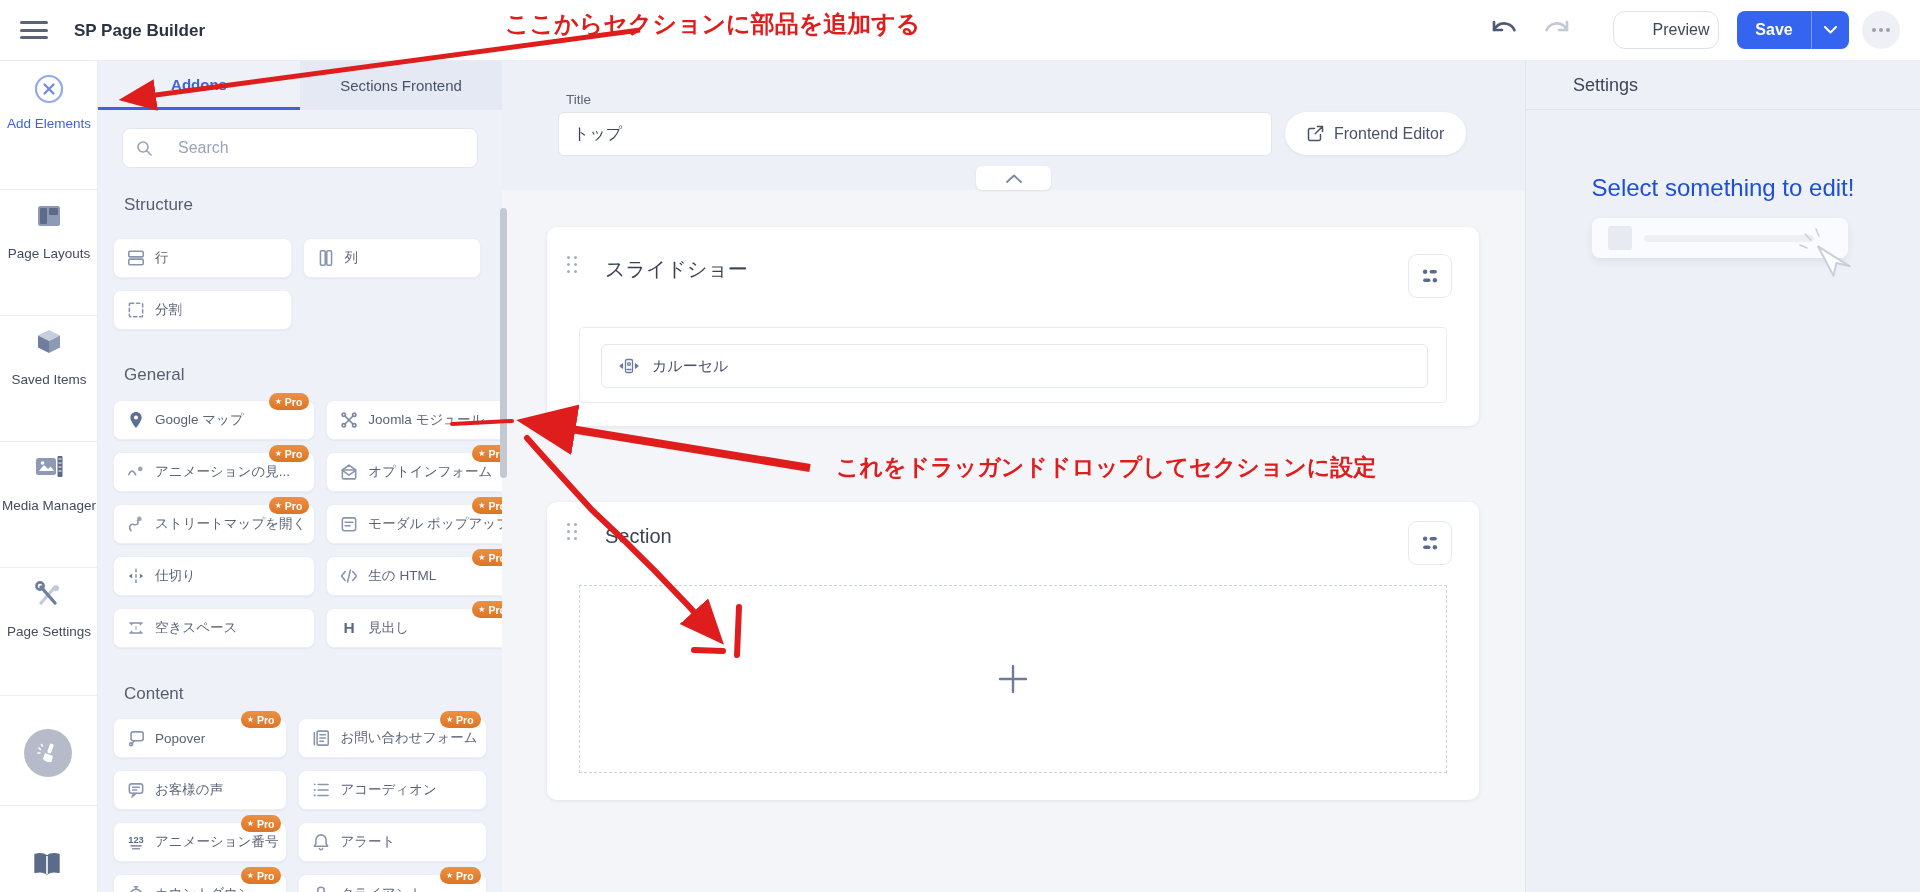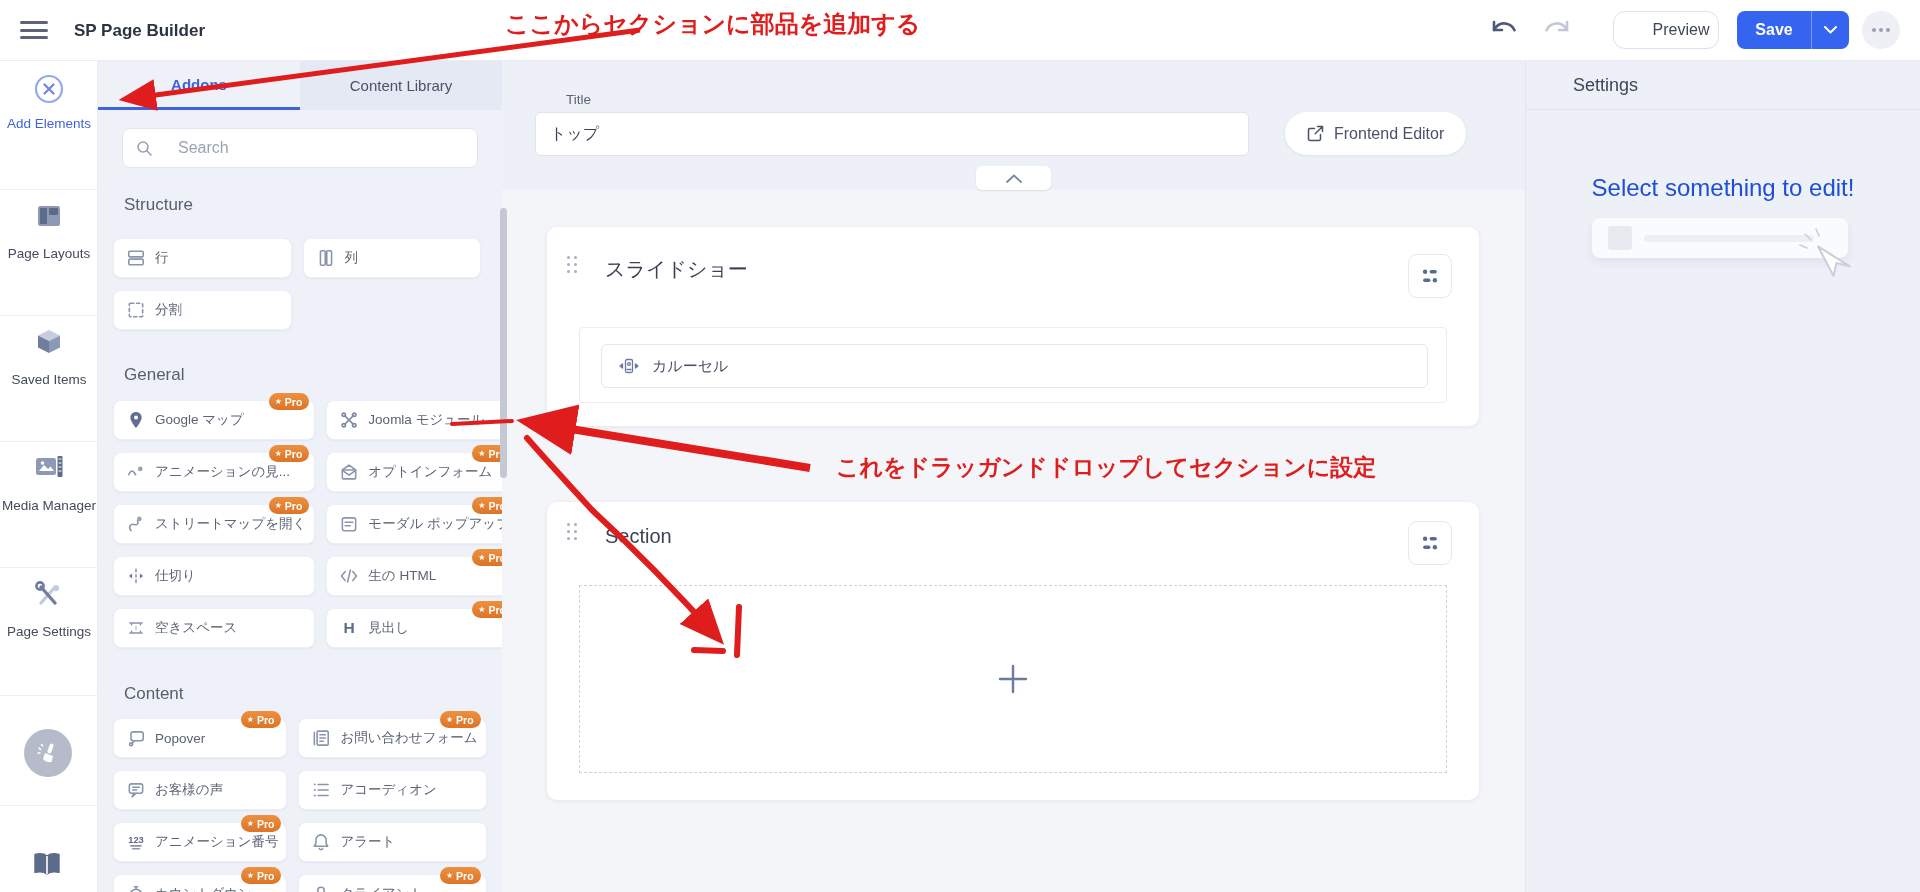--- a/index.html
+++ b/index.html
@@ -49,21 +49,21 @@
   .addon-ico svg{stroke:#8a94ad;fill:none;stroke-width:1.4;stroke-linecap:round;stroke-linejoin:round;}
   .addon-lbl{font-size:13.5px;color:#5b6375;white-space:nowrap;overflow:hidden;}
   .pro{position:absolute;top:-8px;right:5px;height:17px;padding:0 7px 0 6px;border-radius:9px;background:linear-gradient(180deg,#ec9140,#dd7426);color:#fff;font-size:10.5px;font-weight:bold;display:flex;align-items:center;gap:3px;}
   .pro b{font-size:8px;font-weight:normal;}
   #scroll-thumb{position:absolute;left:500px;top:208px;width:7px;height:270px;background:#c3c8d3;border-radius:4px;z-index:6;cursor:pointer;}
 
   
   #canvas{position:absolute;left:502px;top:61px;width:1023px;height:831px;background:#f4f5f8;}
   #canvas-top{position:absolute;left:0;top:0;width:1023px;height:129px;background:#edf0f7;}
   #title-label{position:absolute;left:64px;top:31px;font-size:13.5px;color:#5c6575;}
-  #title-input{position:absolute;left:33px;top:51px;width:714px;height:44px;background:#fff;border:1px solid #e0e4ef;border-radius:6px;font-size:16px;color:#3c4454;padding:0 14px;outline:none;}
+  #title-input{position:absolute;left:56px;top:51px;width:714px;height:44px;background:#fff;border:1px solid #e0e4ef;border-radius:6px;font-size:16px;color:#3c4454;padding:0 14px;outline:none;}
   #fe-btn{position:absolute;left:783px;top:51px;height:43px;padding:0 22px;border-radius:22px;background:#fff;box-shadow:0 1px 3px rgba(25,39,72,.08);display:flex;align-items:center;gap:10px;font-size:16px;color:#4a5268;border:none;cursor:pointer;}
   #collapse-btn{position:absolute;left:474px;top:105px;width:75px;height:24px;background:#fff;border-radius:6px;box-shadow:0 1px 2px rgba(25,39,72,.10);display:flex;align-items:center;justify-content:center;cursor:pointer;}
   .page-card{position:absolute;left:45px;width:932px;background:#fff;border-radius:10px;box-shadow:0 1px 4px rgba(25,39,72,.08);padding-left:40px;}
   #card1{top:166px;height:199px;}
   #card2{top:441px;height:298px;}
   .card-head{position:absolute;left:20px;right:24px;top:20px;height:44px;display:flex;align-items:center;}
   .drag-dots{width:14px;height:26px;display:grid;grid-template-columns:3px 3px;grid-auto-rows:3px;gap:4px;cursor:grab;}
   .drag-dots i{background:#a6aec2;border-radius:50%;}
   .card-title{margin-left:24px;font-size:20px;color:#3a4254;}
   .card-gear{position:absolute;right:27px;top:27px;width:44px;height:44px;border:1px solid #e4e8f1;border-radius:9px;background:#fff;display:flex;align-items:center;justify-content:center;cursor:pointer;}
@@ -187,21 +187,21 @@
       <div class="sb-div" style="top: 254px;"></div>
       <div class="sb-div" style="top: 380px;"></div>
       <div class="sb-div" style="top: 506px;"></div>
       <div class="sb-div" style="top: 634px;"></div>
       <div class="sb-div" style="top: 744px;"></div>
     </div>
 
   <div id="addons-panel">
     <div id="tabbar">
       <div class="tab active">Addons</div>
-      <div class="tab">Content Library</div>
+      <div class="tab">Sections Frontend</div>
     </div>
     <div id="search-box">
       <svg width="18" height="18" viewBox="0 0 18 18">
           <circle cx="8" cy="8" r="5" fill="none" stroke="#98a1b4" stroke-width="1.6"></circle>
           <path d="M11.8 11.8L16 16" stroke="#98a1b4" stroke-width="1.6" stroke-linecap="round"></path>
         </svg>
       <input type="text" placeholder="Search" style="">
     </div>
     <div id="addon-sections">
         <div class="sec-head" style="top: 134px;">Structure</div>

